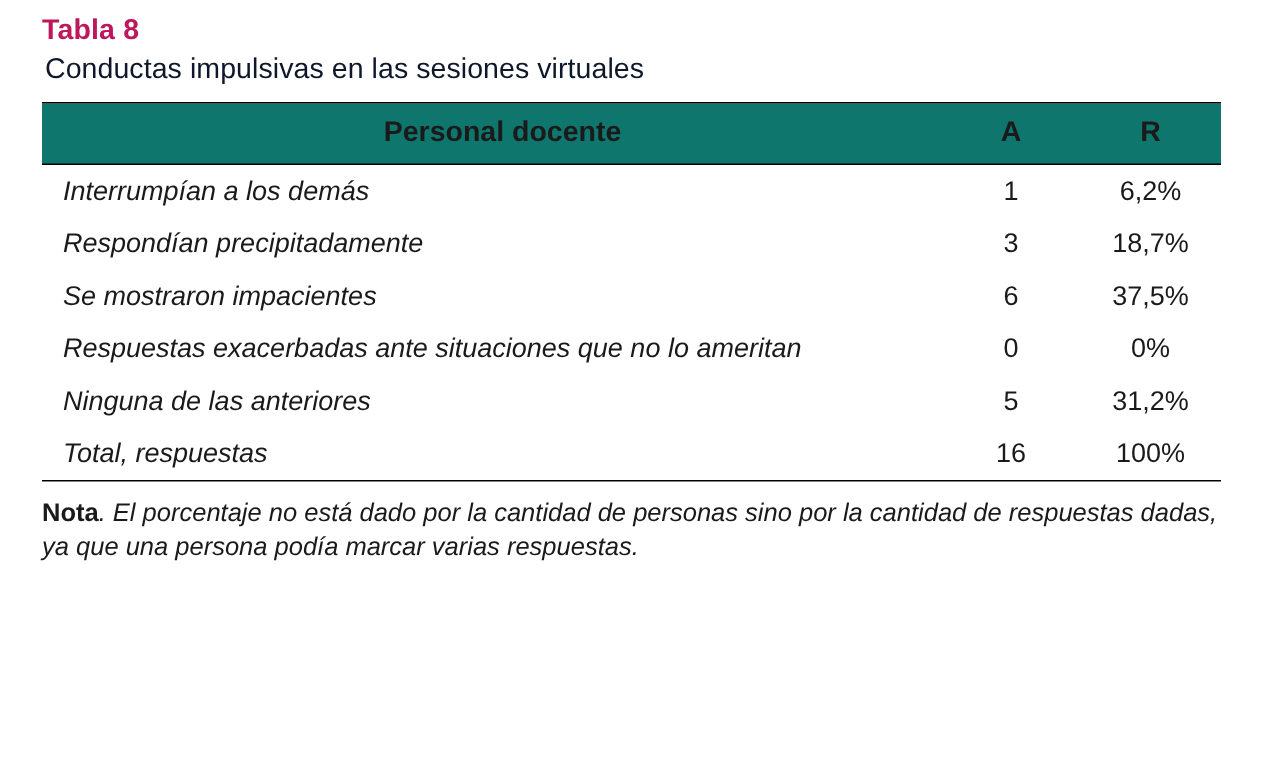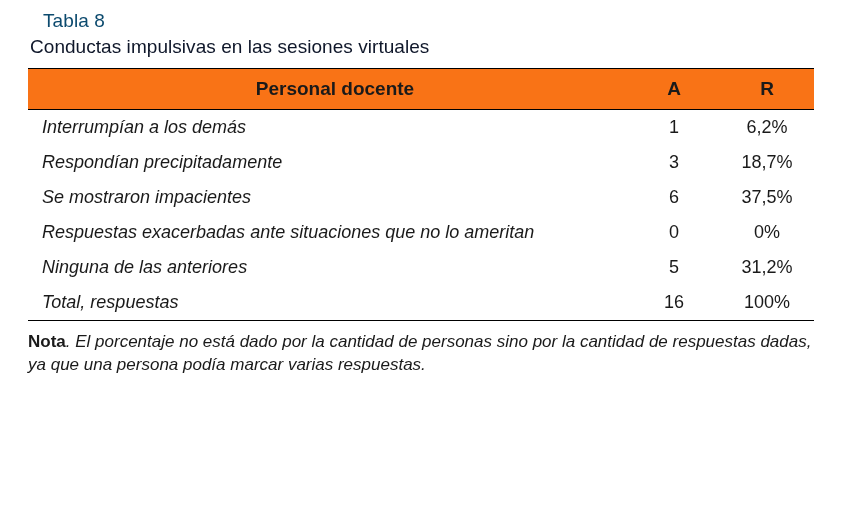--- a/index.html
+++ b/index.html
@@ -16,38 +16,38 @@
   }
   .page {
     position: relative;
     width: 846px;
     height: 518px;
     box-sizing: border-box;
     padding: 10px 28px 0 28px;
   }
   .table-number {
     font-size: 19px;
-    font-weight: normal;
+    font-weight: bold;
     letter-spacing: 0.1px;
-    margin: 0 0 4px 15px;
-    color: #0c4a6e;
+    margin: 0 0 4px 0;
+    color: #be185d;
   }
   .table-title {
     font-size: 19px;
     margin: 0 0 10px 2px;
     color: #0f172a;
     letter-spacing: 0.05px;
   }
   table.main {
     border-collapse: collapse;
     width: 786px;
     table-layout: fixed;
   }
   table.main thead th {
-    background: #f97316;
+    background: #0f766e;
     font-size: 19px;
     font-weight: bold;
     padding: 9px 0 9px 0;
     border-top: 1.5px solid #000;
     border-bottom: 1.5px solid #000;
     color: #1a1a1a;
   }
   th.col-label {
     text-align: center;
     padding-left: 14px !important;

